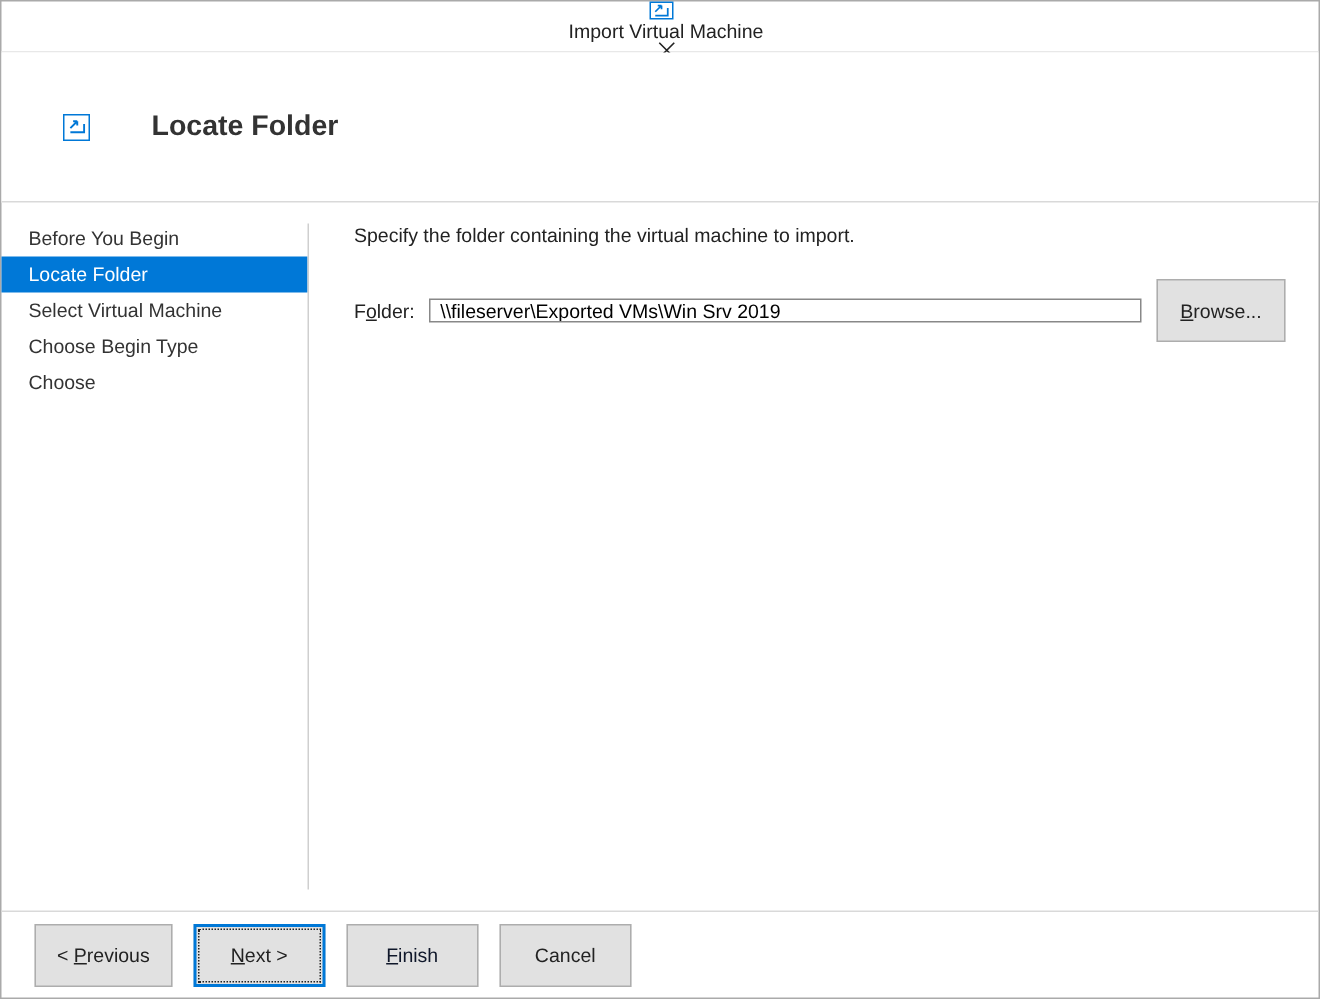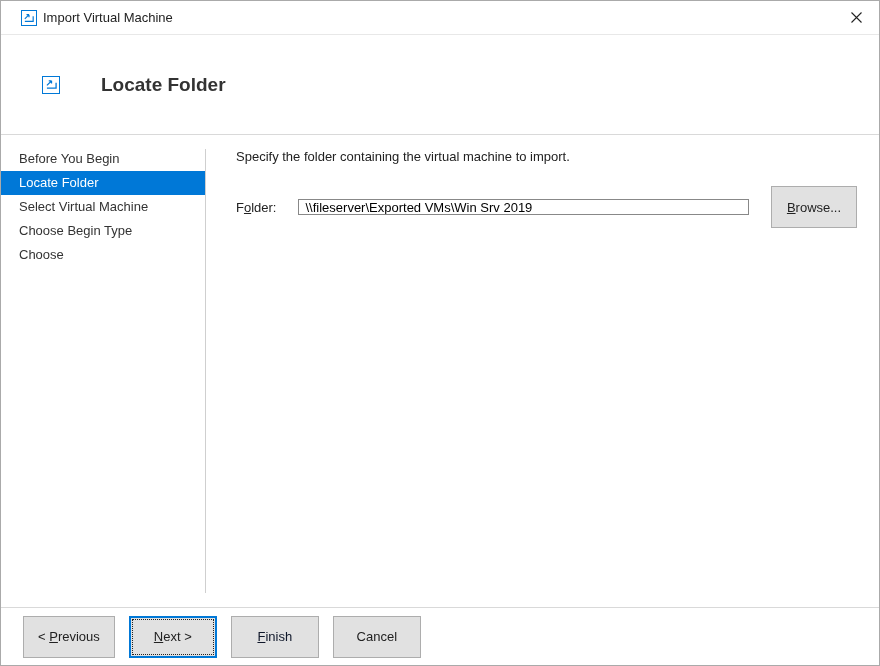--- a/index.html
+++ b/index.html
@@ -16,22 +16,23 @@
     border: 1px solid #aaa;
     display: flex;
     flex-direction: column;
     position: relative;
     background: #fff;
   }
   .titlebar {
     height: 34px;
     display: flex;
     align-items: center;
-    padding: 0 0 0 20px;
+    padding: 0 0 0 8px;
     border-bottom: 1px solid #e8e8e8;
+    flex-direction: column;
   }
   .titlebar .app-icon {
     width: 16px; height: 16px;
     border: 1px solid #0078d7;
     display: flex; align-items: center; justify-content: center;
     color: #0078d7;
     margin-right: 6px;
   }
   .titlebar .app-icon svg { width: 10px; height: 10px; }
   .titlebar .title-text {
@@ -99,21 +100,21 @@
     flex: 1;
     padding: 14px 22px 14px 30px;
   }
   .content .instruction {
     font-size: 13px;
     margin-bottom: 22px;
   }
   .content .field-row {
     display: flex;
     align-items: center;
-    gap: 22px;
+    gap: 10px;
   }
   .content .field-label {
     font-size: 13px;
     white-space: nowrap;
   }
   .content .field-label .ul { text-decoration: underline; }
   .content input.folder {
     flex: 1;
     height: 16px;
     border: 1px solid #888;

